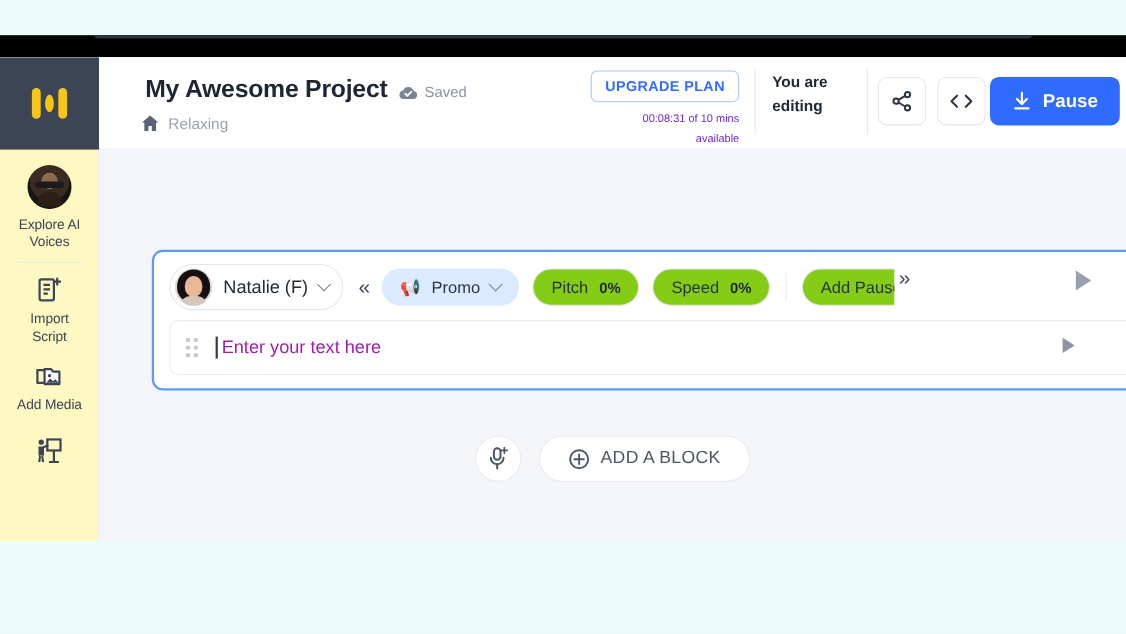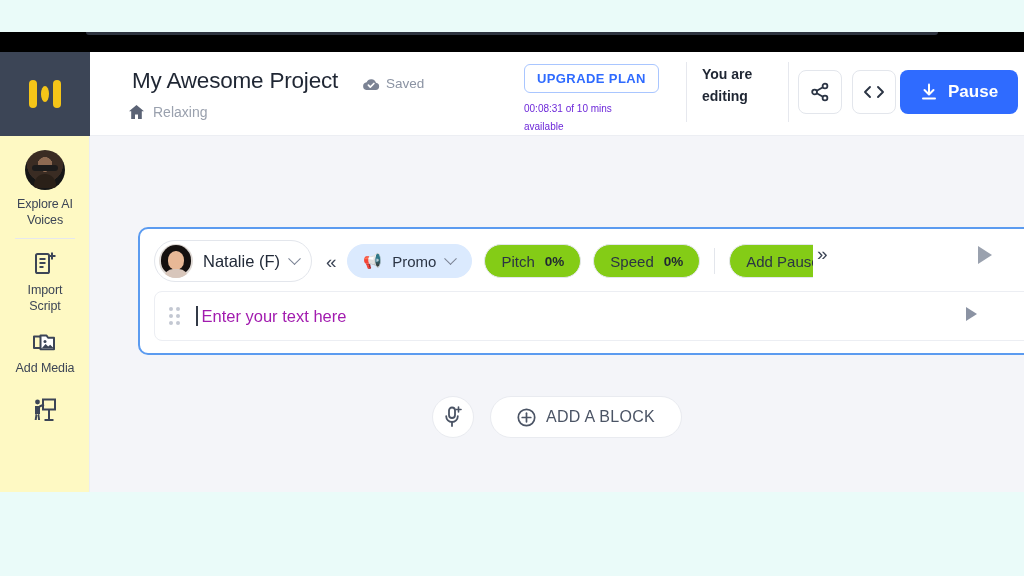--- a/index.html
+++ b/index.html
@@ -73,33 +73,33 @@
     width: 60px; height: 1px; background: #e6e8ee; margin: 4px auto 2px;
   }
 
   
   .header {
     position: absolute; left: 90px; top: 0; right: 0; height: 84px;
     background: #ffffff; border-bottom: 1px solid #eceef3;
   }
   .proj-title {
     position: absolute; left: 42px; top: 16px;
-    font-size: 22.5px; color: #1f2633; font-weight: 400; letter-spacing: -0.2px;
+    font-size: 22.5px; color: #1f2633; font-weight: 700; letter-spacing: -0.2px;
   }
   .saved-wrap {
     position: absolute; left: 272px; top: 24px; display: flex; align-items: center; gap: 6px;
   }
   .saved-text { font-size: 13.5px; color: #8b93a3; }
   .breadcrumb {
     position: absolute; left: 38px; top: 52px; display: flex; align-items: center; gap: 8px;
   }
   .breadcrumb-label { font-size: 14px; color: #9aa1ae; }
 
   .plan-col {
-    position: absolute; left: 434px; top: 12px; width: 148px; text-align: left;
+    position: absolute; left: 434px; top: 12px; width: 148px; text-align: right;
   }
   .upgrade-btn {
     display: inline-block; border: 1px solid #a9c6ff; border-radius: 6px;
     padding: 6px 12px; color: #2f6bff; font-size: 13px; font-weight: 700;
     letter-spacing: 0.4px; background: #fff; cursor: pointer;
   }
   .plan-meta {
     margin-top: 7px; font-size: 10px; color: #6d28d9; line-height: 1.8;
     white-space: nowrap;
   }

